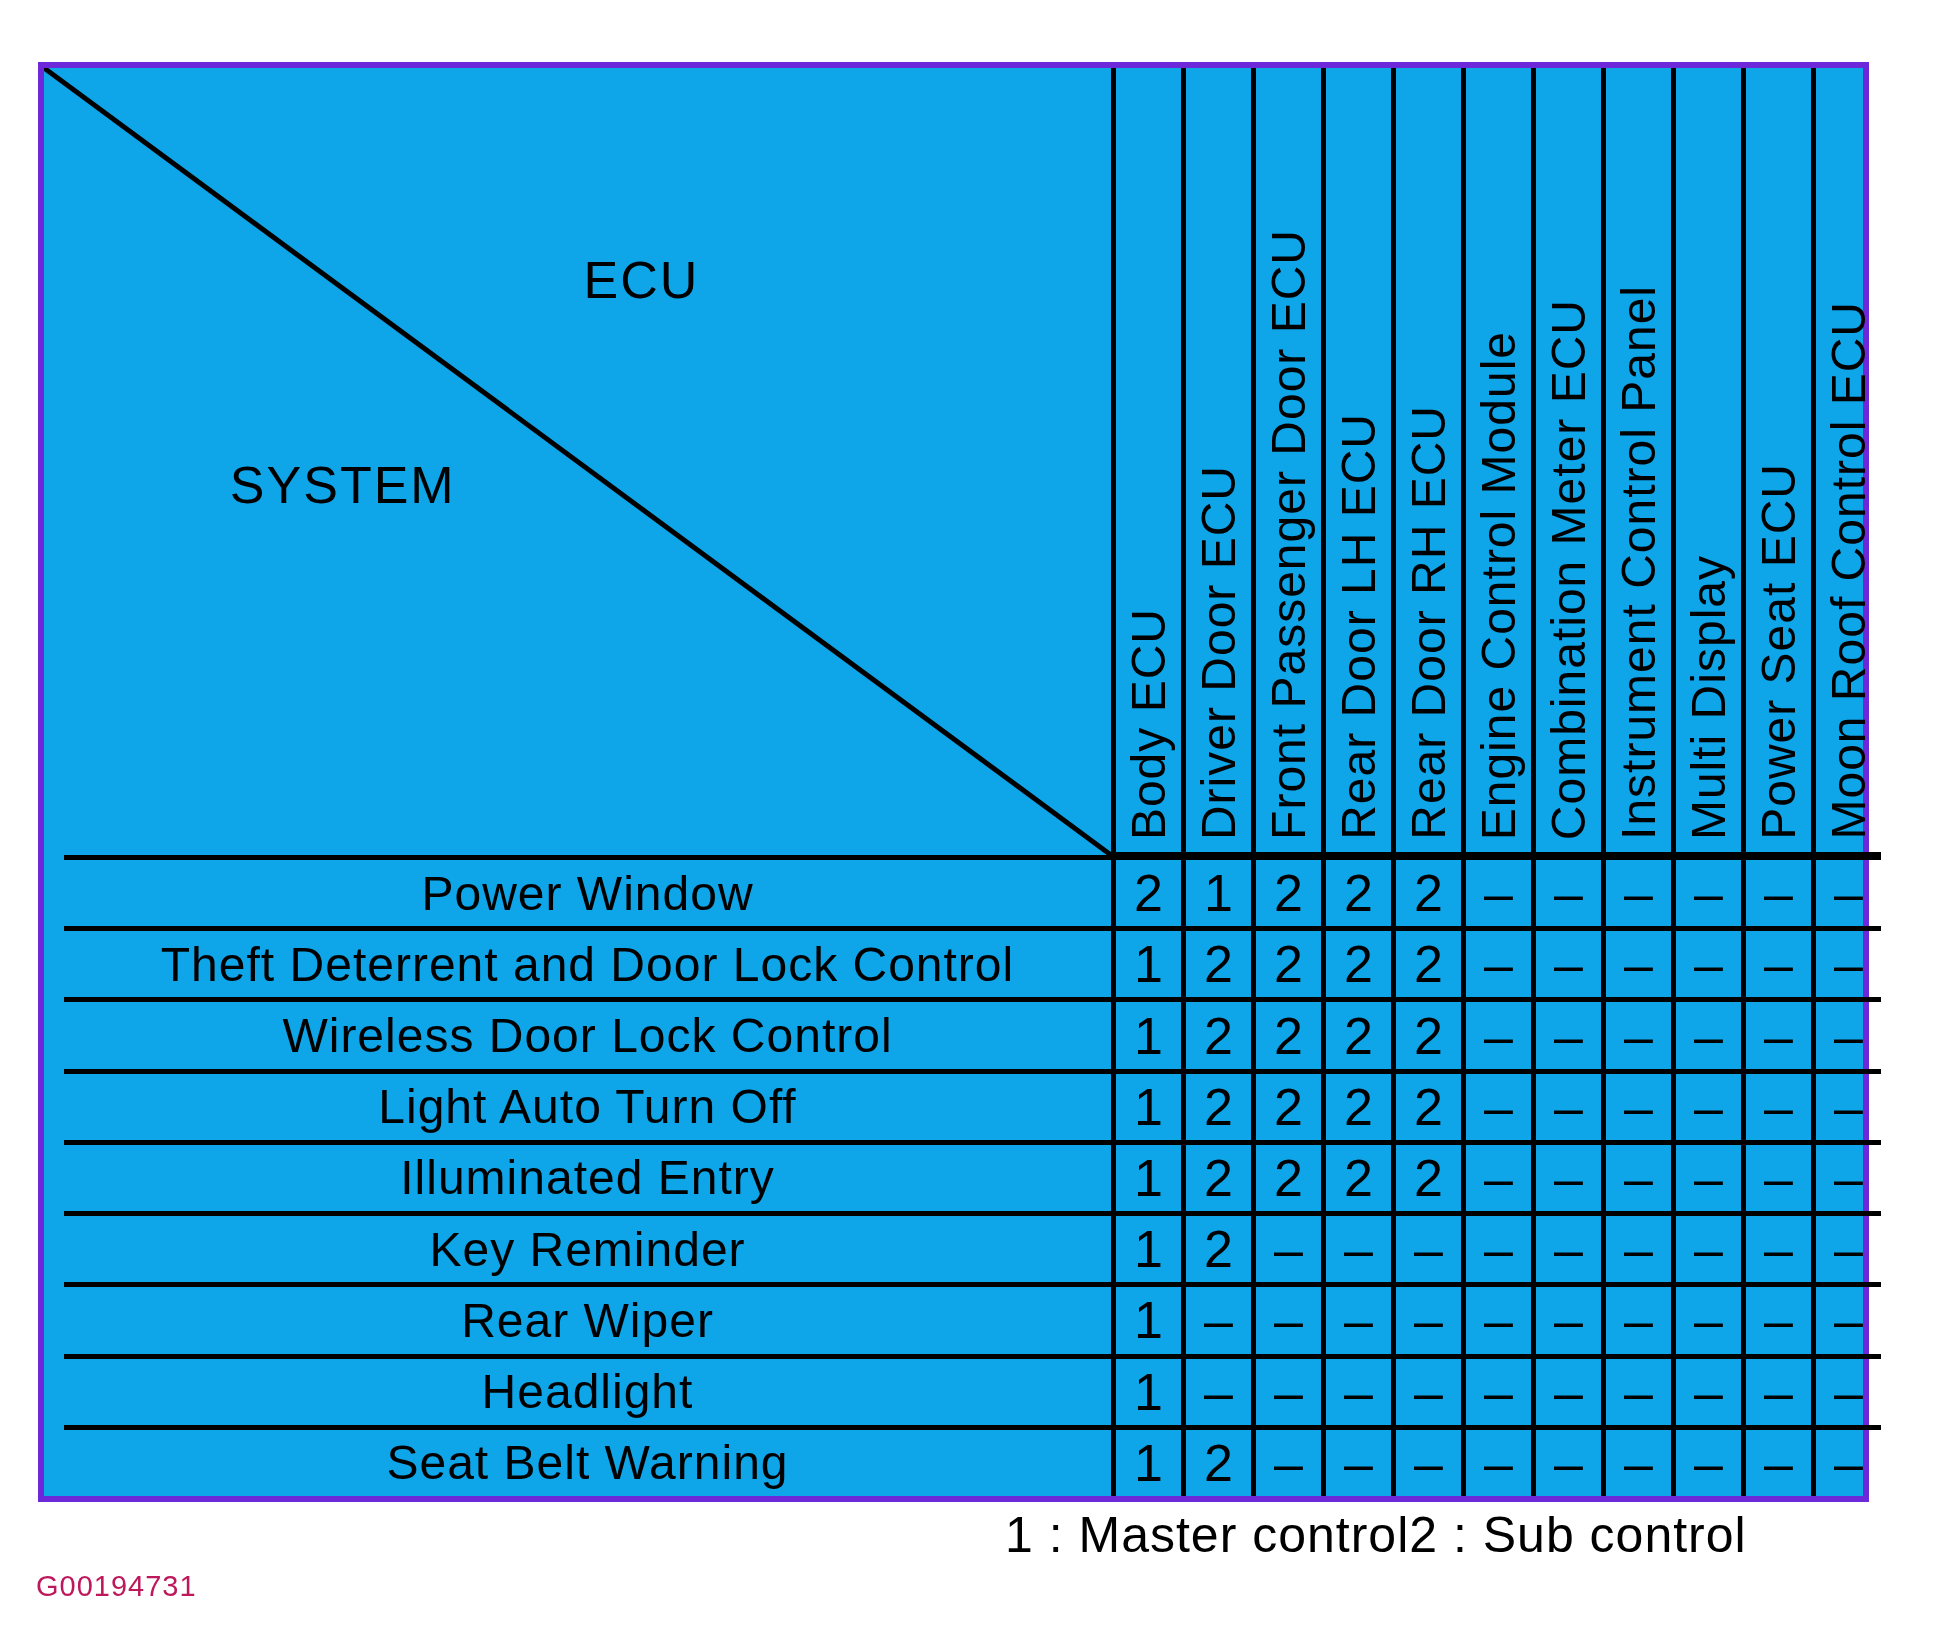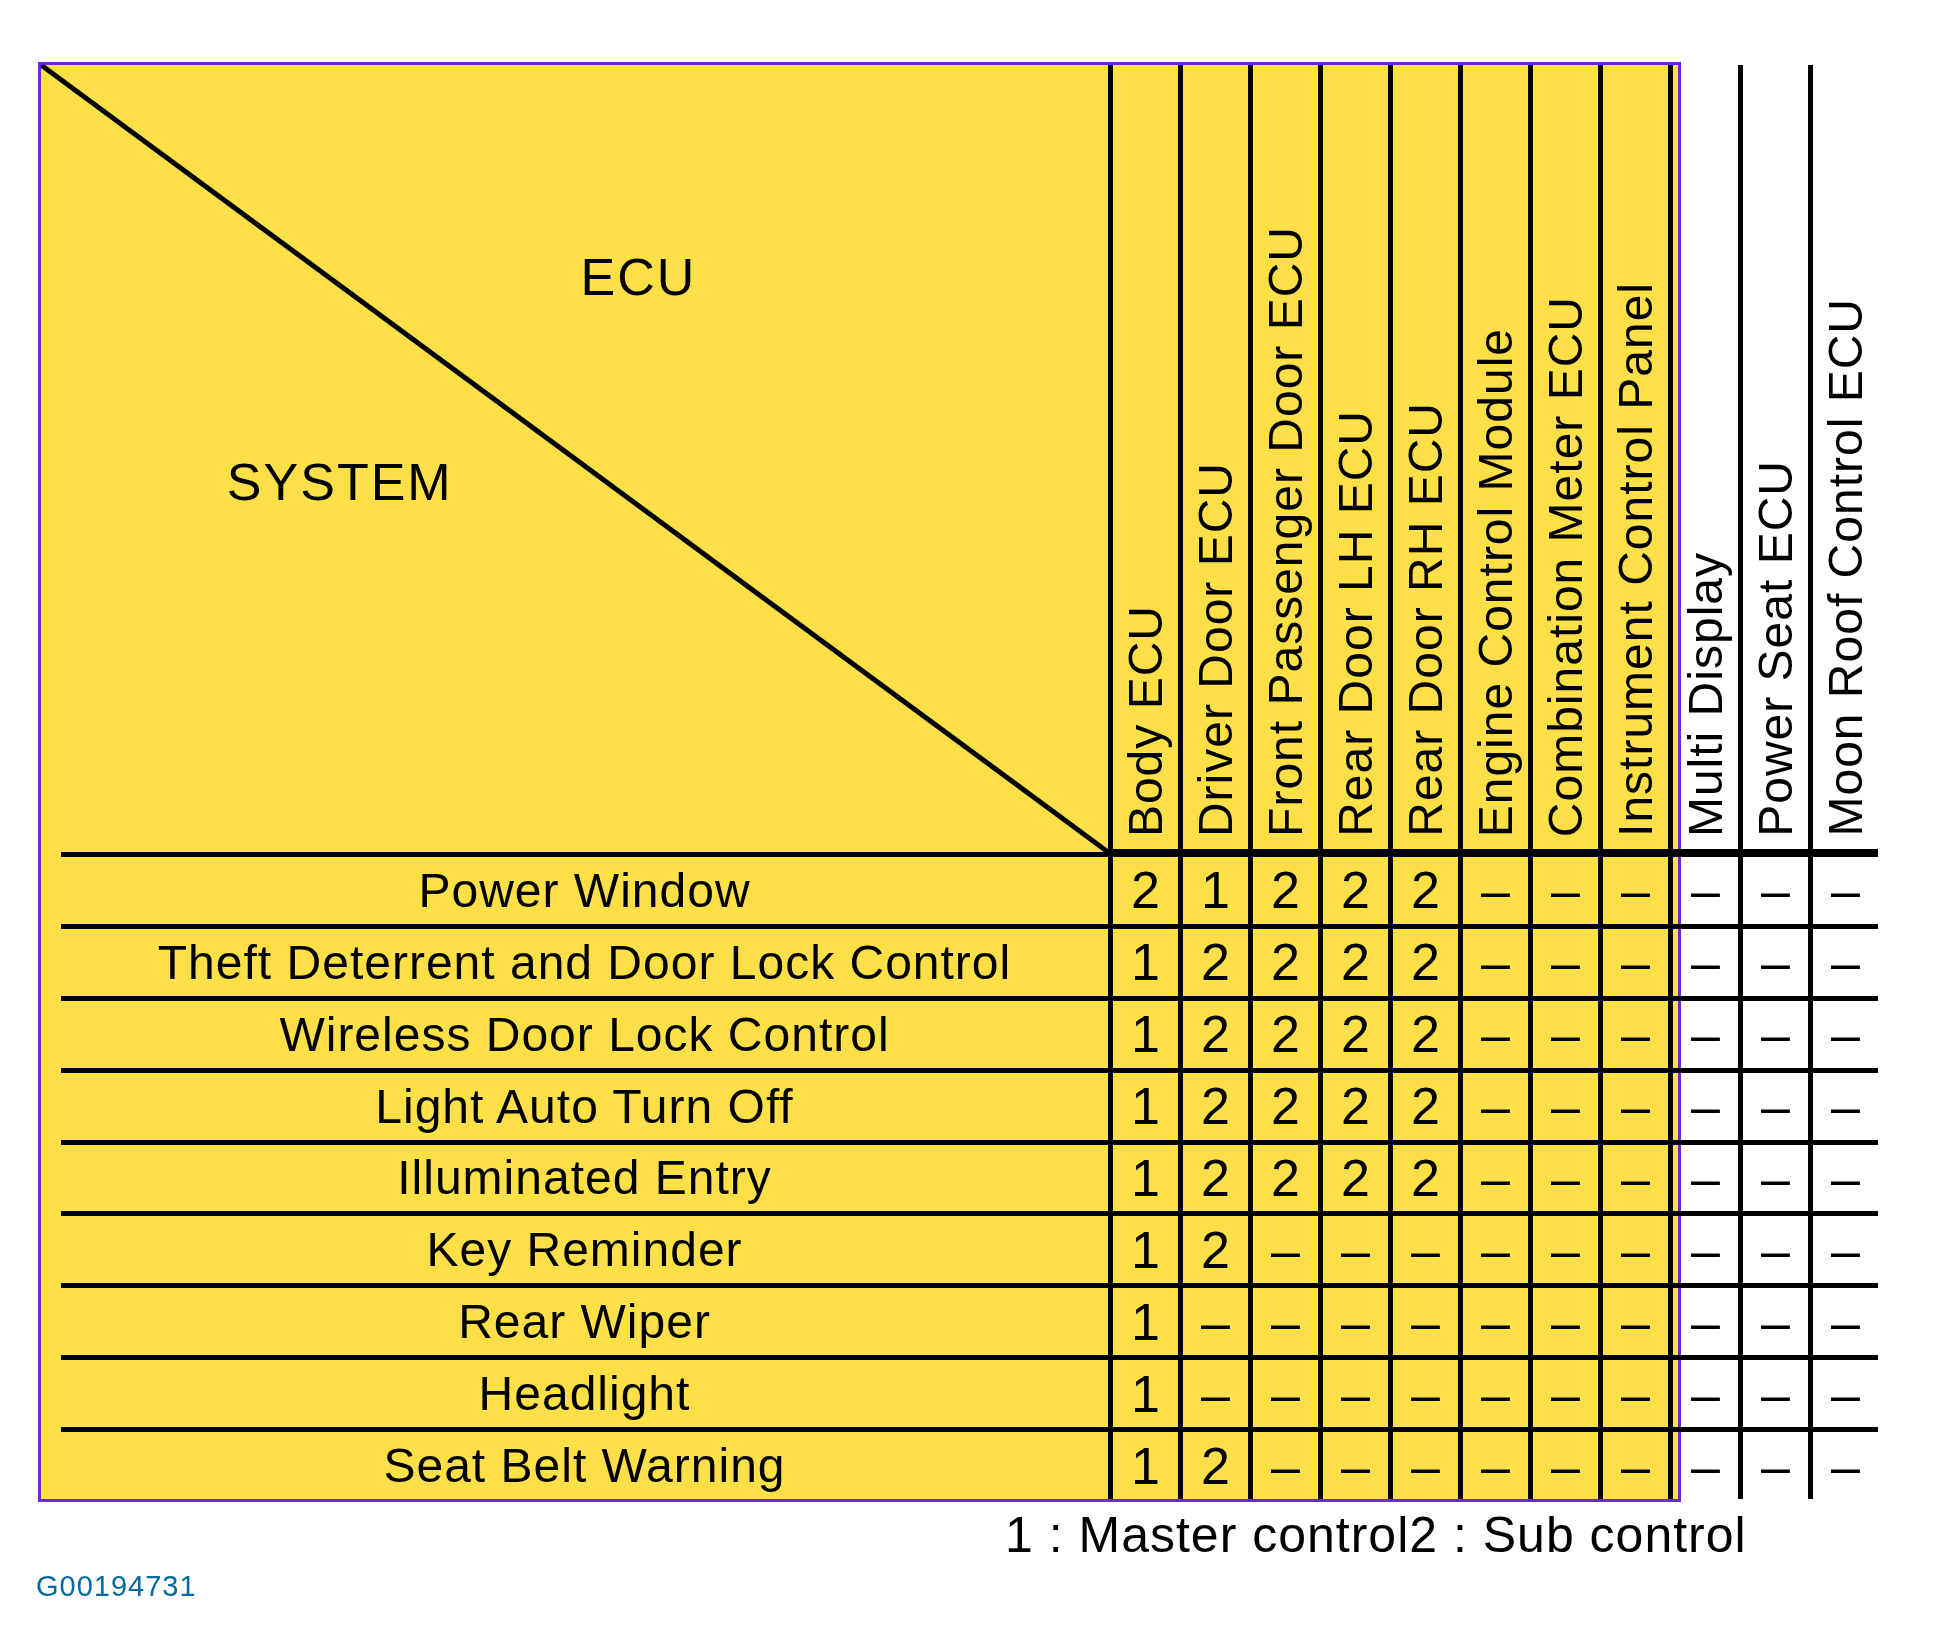--- a/index.html
+++ b/index.html
@@ -7,24 +7,24 @@
     position:relative;
     width:1942px;height:1645px;
     background:#ffffff;
     font-family:"Liberation Sans", sans-serif;
     color:#000;
     overflow:hidden;
   }
   .matrix-table{
     position:absolute;
     left:38px;top:62px;
-    width:1643px;height:1440px;
-    border:3px solid #6d28d9;
+    width:1831px;height:1440px;
+    border:6px solid #6d28d9;
     box-sizing:border-box;
-    background:#fde047;
+    background:#0ea5e9;
   }
   .grid{
     width:100%;height:100%;
     display:grid;
     grid-template-columns:1067px repeat(11, 70px);
     grid-template-rows:787px repeat(9, 1fr);
   }
   .cell{
     box-sizing:border-box;
     display:flex;
@@ -84,21 +84,21 @@
     left:1005px;top:1506px;
     display:flex;
     font-size:50px;
     letter-spacing:1px;
     white-space:nowrap;
   }
   .figure-id{
     position:absolute;
     left:36px;top:1570px;
     font-size:29px;
-    color:#0369a1;
+    color:#be185d;
     letter-spacing:1px;
   }
 </style>
 </head>
 <body>
 
 <div class="canvas">
 
   <div class="matrix-table">
     <div class="grid" id="matrix-grid">

